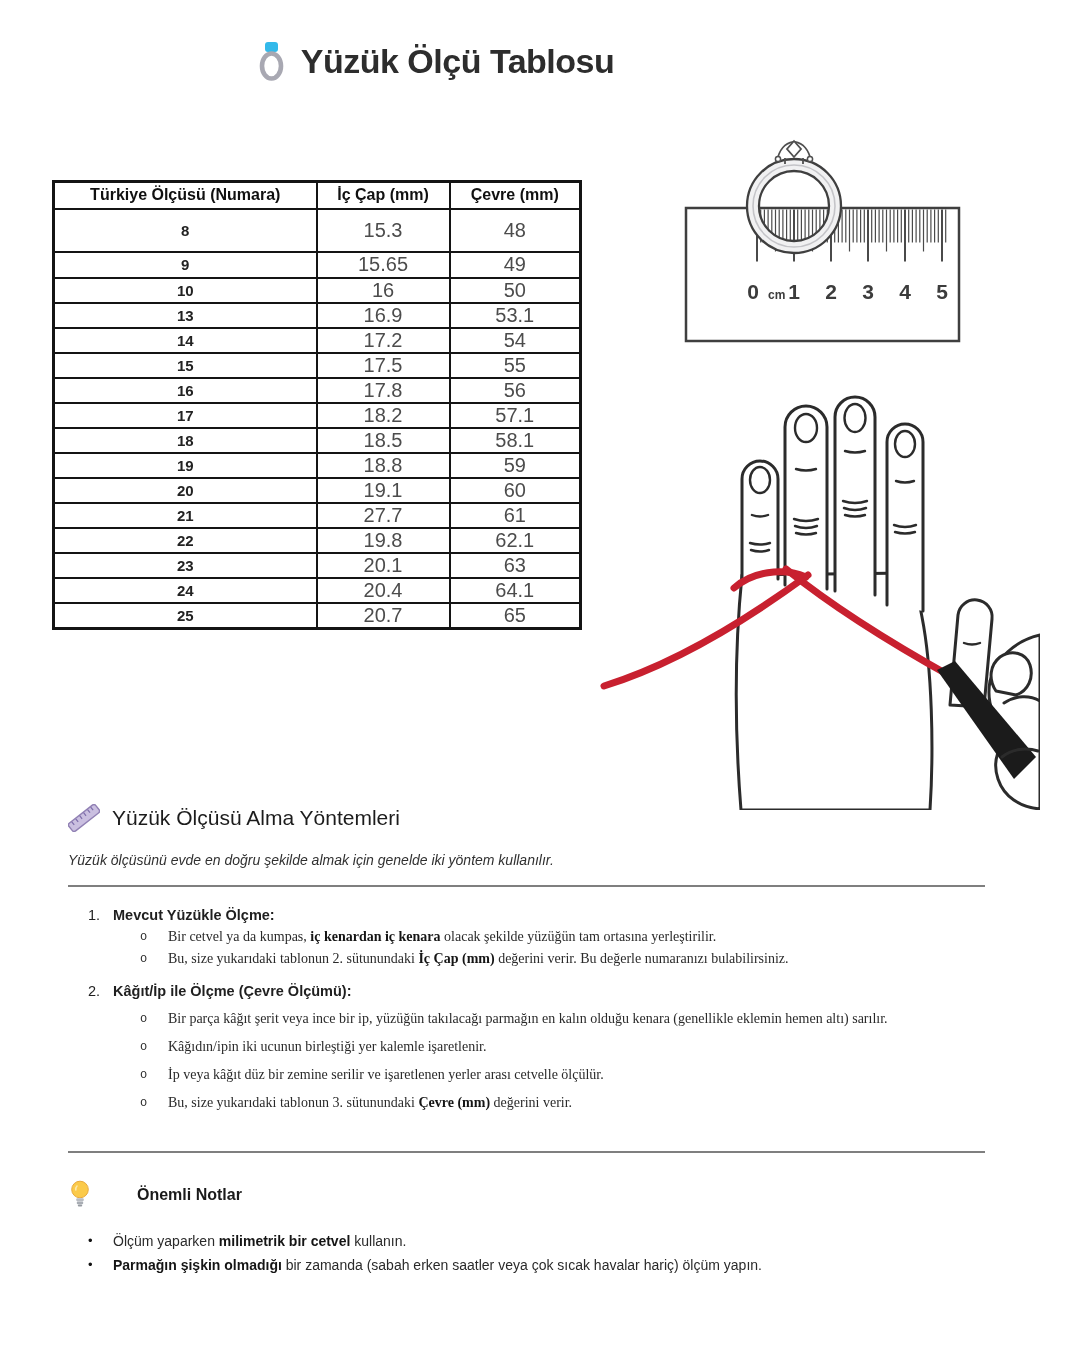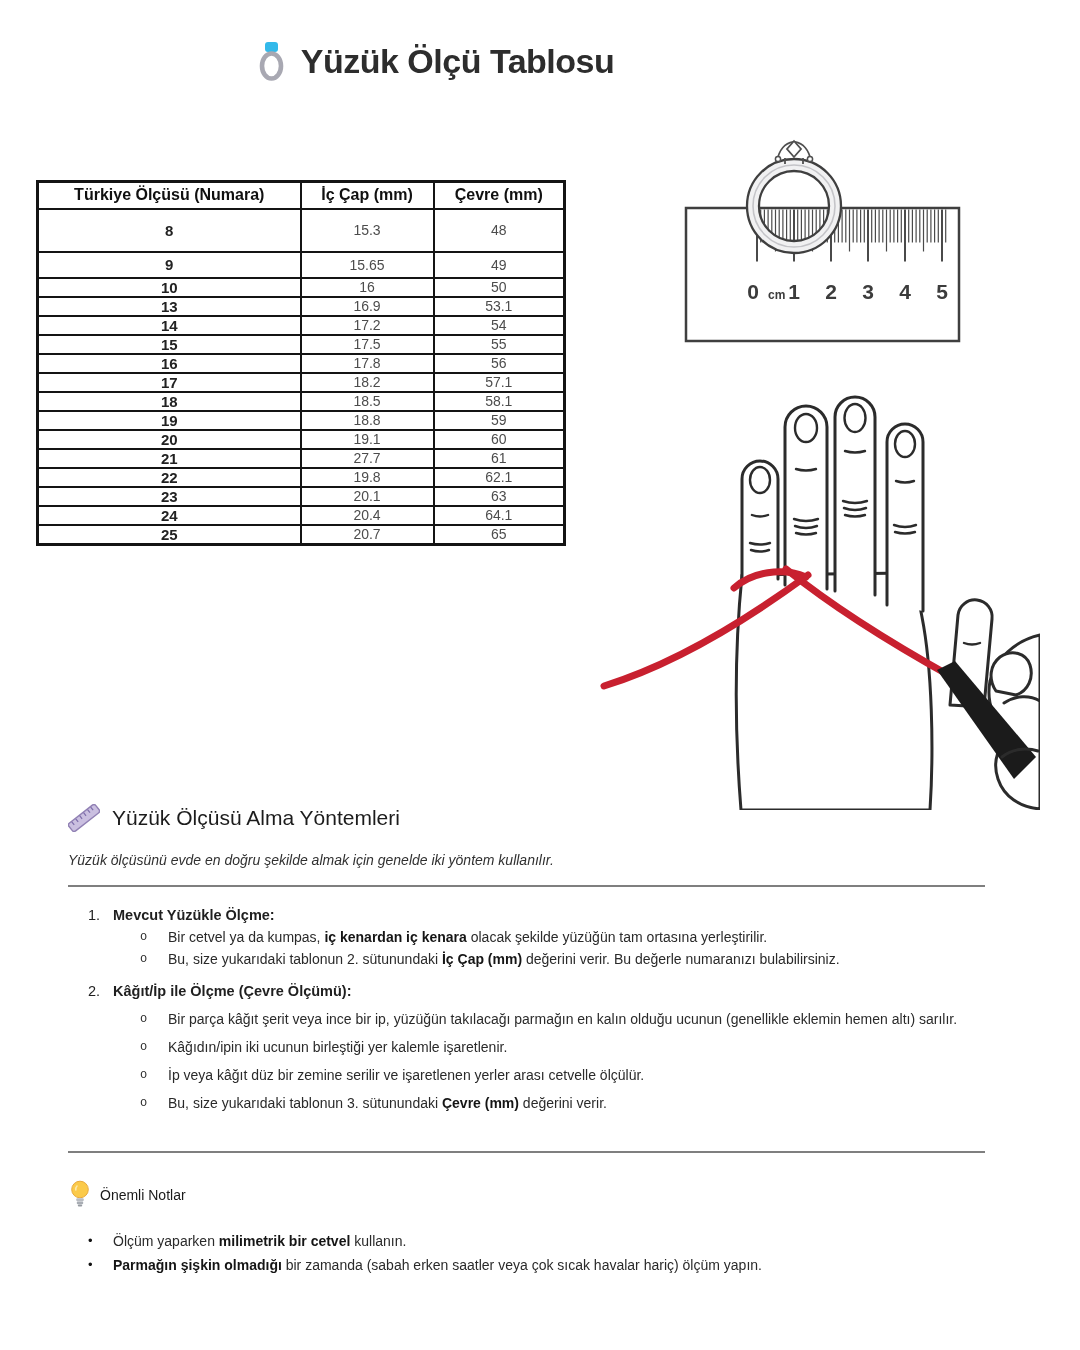--- a/index.html
+++ b/index.html
@@ -9,55 +9,55 @@
     font-family:"Liberation Sans", sans-serif; color:#303030; overflow:hidden;
   }
   
   .doc-header {
     position:absolute; top:40px; left:0; width:872px;
     display:flex; justify-content:center; align-items:center; gap:16px;
   }
   .doc-header h1 { font-size:34px; font-weight:bold; color:#2d2d2d; letter-spacing:-0.5px; }
   
   table.size-table {
-    position:absolute; left:36px; top:180px; border-collapse:collapse;
+    position:absolute; left:52px; top:180px; border-collapse:collapse;
     border:3px solid #141414; table-layout:fixed; width:527px;
   }
   .size-table th, .size-table td {
     border:2px solid #141414; text-align:center; vertical-align:middle; background:#fff;
   }
   .size-table col.c1 { width:263px; } .size-table col.c2 { width:133px; } .size-table col.c3 { width:131px; }
   .size-table thead th { height:27px; font-size:16px; font-weight:bold; color:#101010; }
   .size-table tbody tr { height:15px; }
   .size-table tbody tr.tall { height:43px; }
   .size-table tbody tr.short { height:26px; }
   .size-table td.num { font-size:15px; font-weight:bold; color:#222; }
-  .size-table td.val { font-size:14px; color:#4c4c4c; }
+  .size-table td.val { font-size:20px; color:#4c4c4c; }
   
   .ruler-illus { position:absolute; left:672px; top:128px; }
   .hand-illus  { position:absolute; left:600px; top:373px; }
   
   .content { position:absolute; left:68px; top:804px; width:917px; }
   .sec-head { display:flex; align-items:center; gap:12px; }
   .sec-head h2 { font-size:21px; font-weight:normal; color:#1c1c1c; }
   .intro { margin-top:20px; font-size:14px; color:#303030;font-style:italic; }
   hr.rule { border:none; border-top:2px solid #7f7f7f; margin-top:17px; }
   .olist { margin-top:20px; }
   .oitem-head { display:flex; font-size:14.5px; margin-left:20px; }
   .oitem-num { width:25px; color:#1f1f1f; }
   .oitem-title { font-weight:bold; color:#1f1f1f; }
   .bullet-row { display:flex; font-size:14px; margin-left:72px; margin-top:6px; }
   .bullet-row .marker { width:28px; font-family:"Liberation Mono", monospace; font-size:12px; color:#2a2a2a; padding-top:1px; }
-  .bullet-row .btext { flex:1; color:#2a2a2a; }
+  .bullet-row .btext { flex:1; color:#2a2a2a;font-family:Liberation Serif, serif; }
   .btext b { color:#151515; }
   .item2 { margin-top:16px; }
   .item2 .bullet-row { margin-top:12px; }
   hr.rule2 { border:none; border-top:2px solid #7f7f7f; margin-top:40px; }
   .notes-head { display:flex; align-items:center; gap:10px; margin-top:27px; margin-left:2px; }
-  .notes-head h2 { font-size:14px; font-weight:normal; color:#1a1a1a; }
+  .notes-head h2 { font-size:16px; font-weight:bold; color:#1a1a1a;margin-left:37px; }
   .note-row { display:flex; font-size:14px; margin-left:20px; margin-top:8px; }
   .note-row.first { margin-top:24px; }
   .note-row .dot { width:25px; font-size:13px; color:#111; }
   .note-row .btext { flex:1; color:#2a2a2a; }
 </style>
 </head>
 <body>
 
 <div class="page">
 
@@ -340,21 +340,21 @@
         </div>
       </div>
 
       <div class="item2">
         <div class="oitem-head">
           <span class="oitem-num">2.</span>
           <span class="oitem-title">Kâğıt/İp ile Ölçme (Çevre Ölçümü):</span>
         </div>
         <div class="bullet-row">
           <span class="marker">o</span>
-          <span class="btext"><span>Bir parça kâğıt şerit veya ince bir ip, yüzüğün takılacağı parmağın en kalın olduğu ucunun (genellikle eklemin hemen altı) sarılır.</span><b></b><span></span></span>
+          <span class="btext"><span>Bir parça kâğıt şerit veya ince bir ip, yüzüğün takılacağı parmağın en kalın olduğu kenara (genellikle eklemin hemen altı) sarılır.</span><b></b><span></span></span>
         </div>
         <div class="bullet-row">
           <span class="marker">o</span>
           <span class="btext"><span>Kâğıdın/ipin iki ucunun birleştiği yer kalemle işaretlenir.</span><b></b><span></span></span>
         </div>
         <div class="bullet-row">
           <span class="marker">o</span>
           <span class="btext"><span>İp veya kâğıt düz bir zemine serilir ve işaretlenen yerler arası cetvelle ölçülür.</span><b></b><span></span></span>
         </div>
         <div class="bullet-row">

